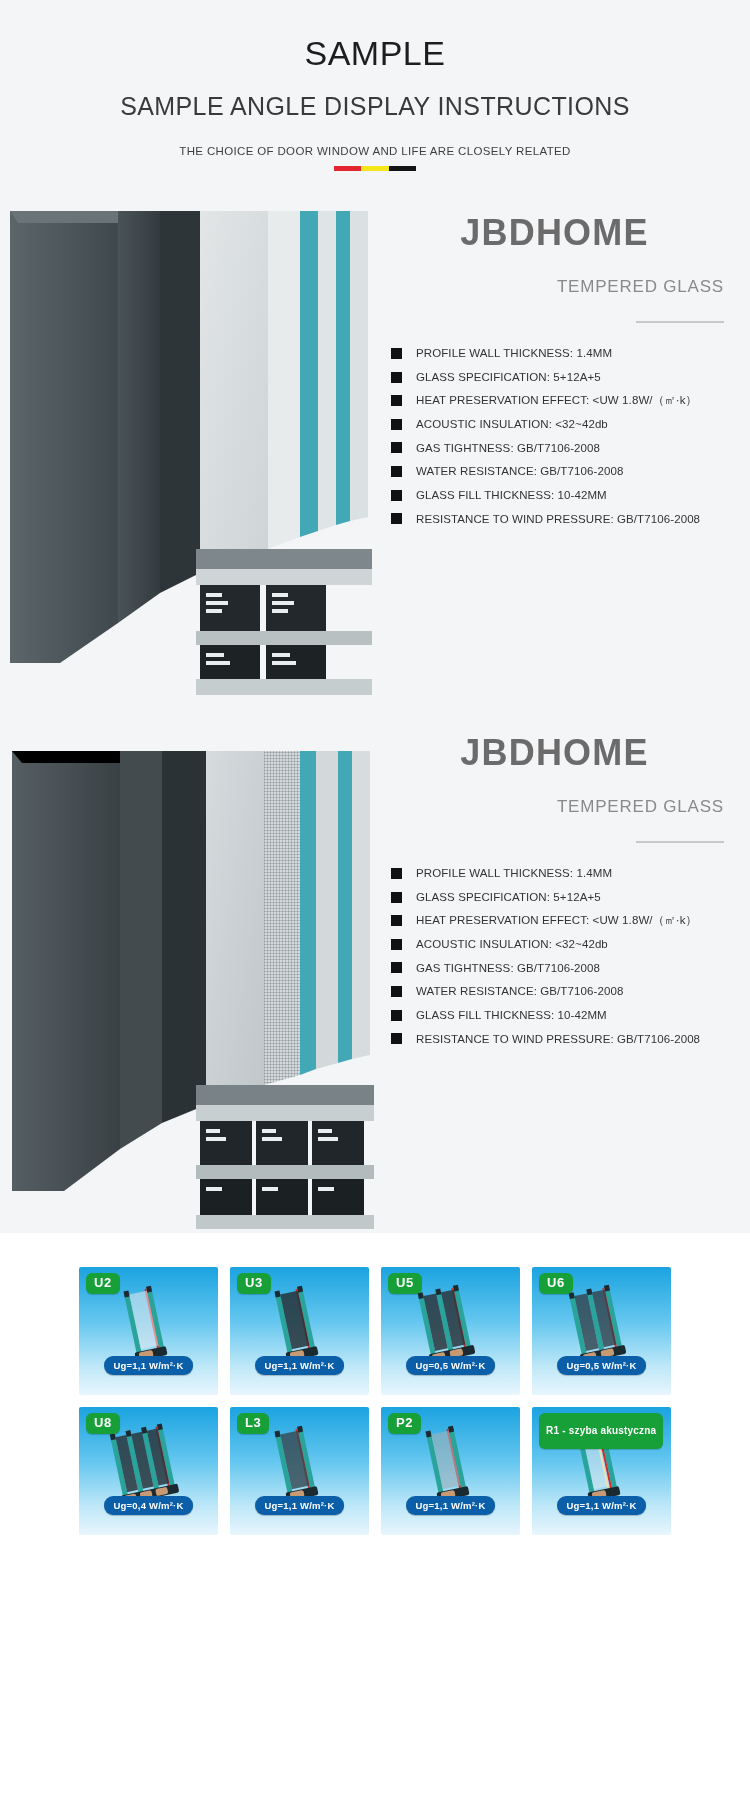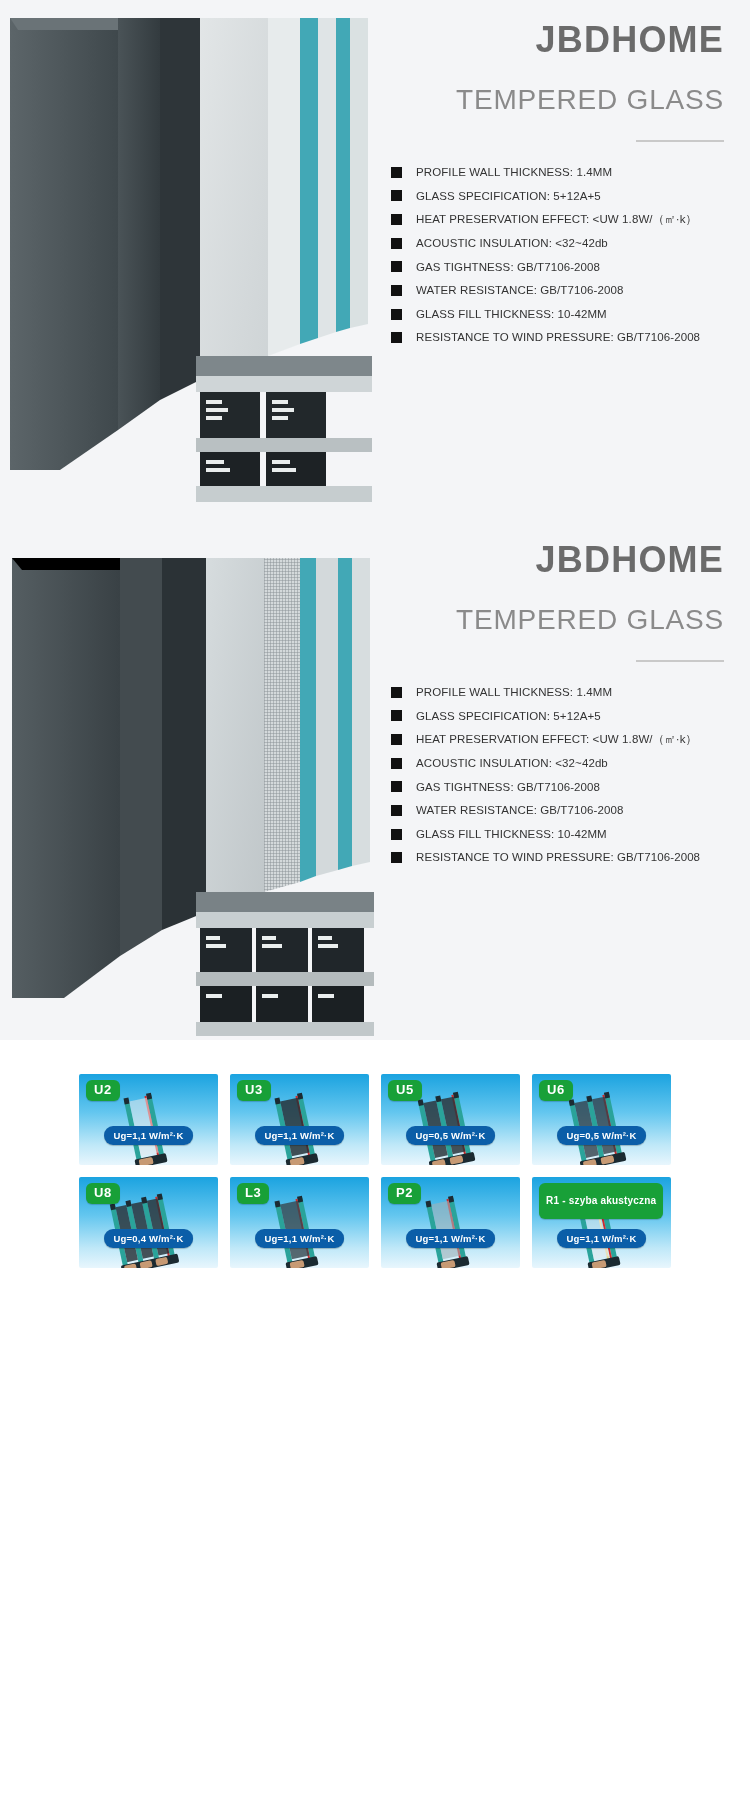--- a/index.html
+++ b/index.html
@@ -65,31 +65,31 @@
     height: 100%;
     flex: 0 0 385px;
   }
 
   .info {
     flex: 1 1 auto;
     padding-top: 22px;
     padding-right: 22px;
   }
   .brand {
-    text-align: right;
+    text-align: center;
     font-size: 36px;
     font-weight: 700;
     color: #6b6b6b;
     letter-spacing: 1.2px;
     line-height: 1;
     padding-right: 4px;
   }
   .brand-sub {
     text-align: right;
-    font-size: 28px;
+    font-size: 17px;
     font-weight: 400;
     color: #8a8a8a;
     letter-spacing: .8px;
     margin-top: 26px;
     padding-right: 4px;
   }
   .rule {
     width: 88px;
     height: 2px;
     background: #c9c9c9;
@@ -134,21 +134,21 @@
   }
   .grid {
     display: grid;
     grid-template-columns: repeat(4, 139px);
     gap: 12px 12px;
     justify-content: center;
   }
   .card {
     position: relative;
     width: 139px;
-    height: 91px;
+    height: 128px;
     background: linear-gradient(180deg, #1ba3e0 0%, #63c6ef 42%, #bfe8f8 78%, #e8f6fd 100%);
     border-radius: 2px;
     overflow: hidden;
   }
   .badge {
     position: absolute;
     top: 6px;
     left: 7px;
     background: #18a038;
     color: #ffffff;
@@ -187,20 +187,30 @@
     position: absolute;
     inset: 0;
     z-index: 2;
   }
 </style>
 </head>
 <body>
 
 <div class="page">
 
+  <div class="hero">
+    <div class="hero-title">SAMPLE</div>
+    <div class="hero-sub">SAMPLE ANGLE DISPLAY INSTRUCTIONS</div>
+    <div class="hero-tag">THE CHOICE OF DOOR WINDOW AND LIFE ARE CLOSELY RELATED</div>
+    <div class="tricolor">
+      <span style="background:#e3262e"></span>
+      <span style="background:#f5e51b"></span>
+      <span style="background:#141414"></span>
+    </div>
+  </div>
 
   <div class="product block-1">
     <div class="art">
       <svg class="frame-art" viewBox="0 0 385 520" preserveAspectRatio="xMidYMid meet">
         <defs>
           <linearGradient id="alu1" x1="0" y1="0" x2="1" y2="0">
             <stop offset="0" stop-color="#5c6569"></stop>
             <stop offset="1" stop-color="#3f484c"></stop>
           </linearGradient>
           <linearGradient id="alu2" x1="0" y1="0" x2="1" y2="0">

